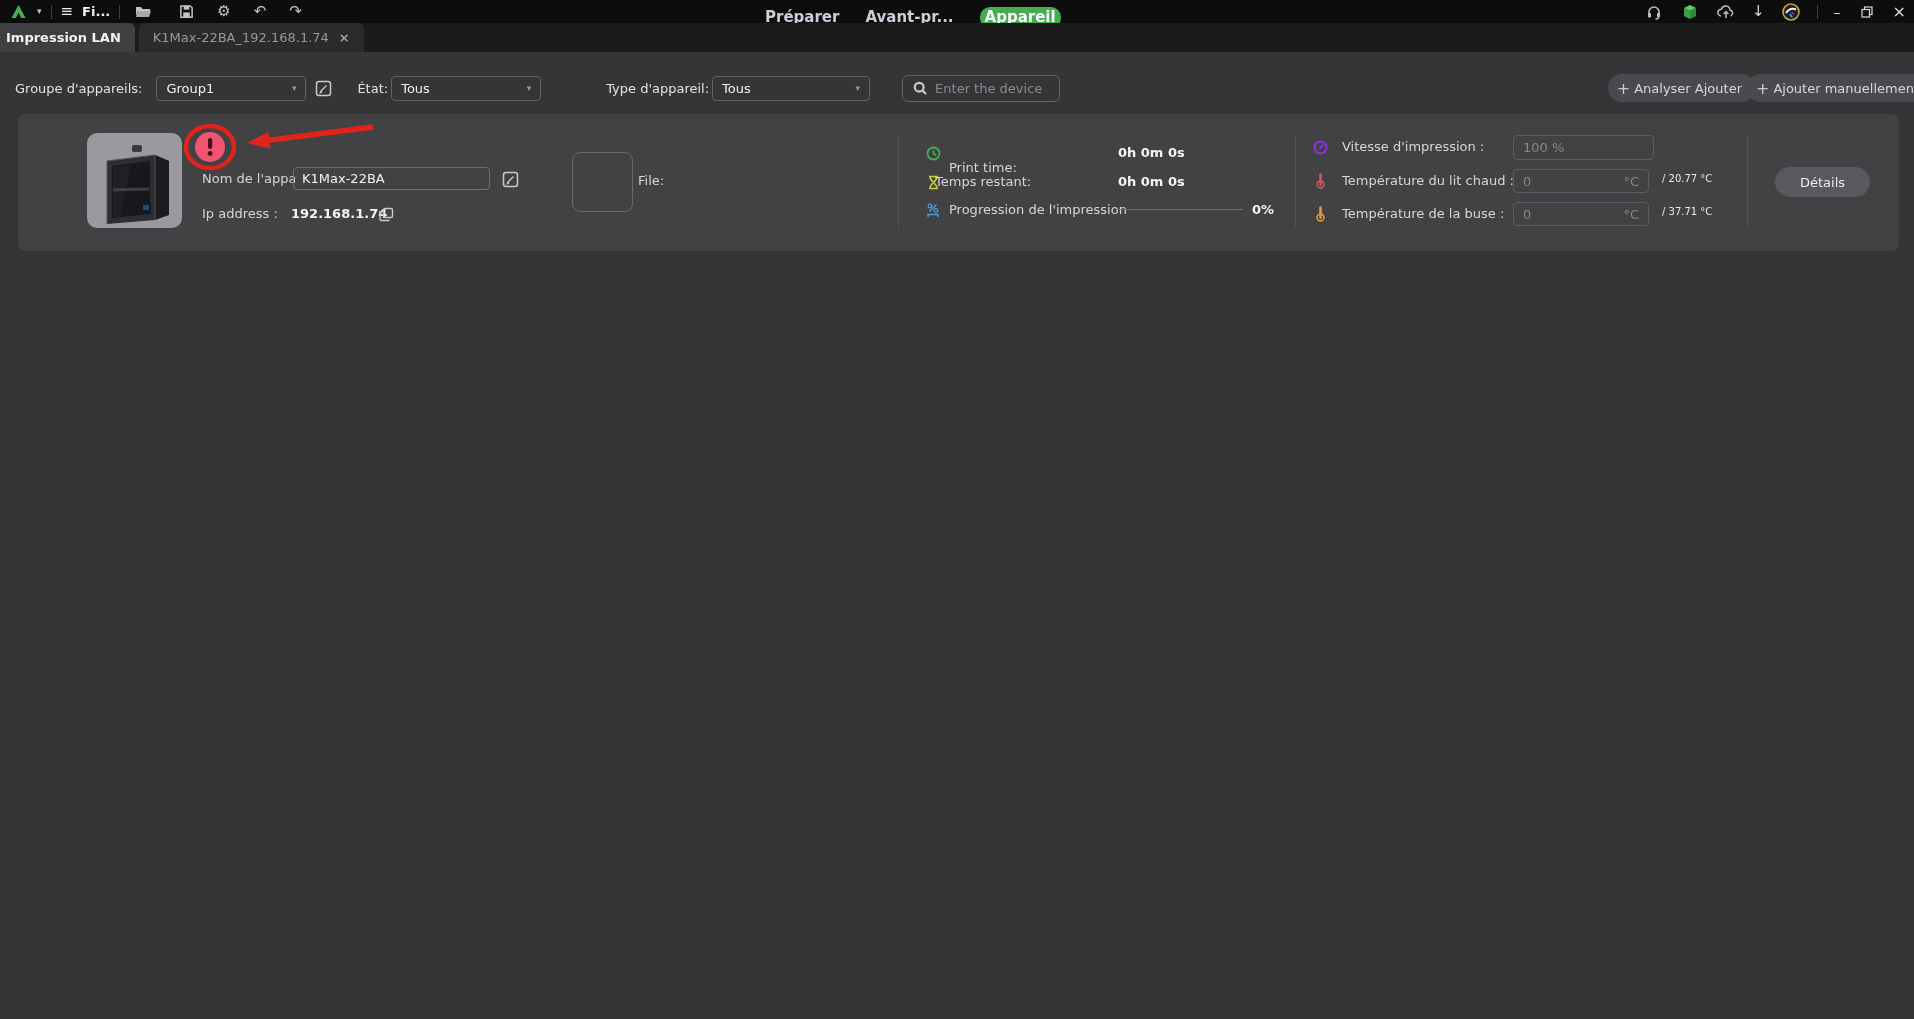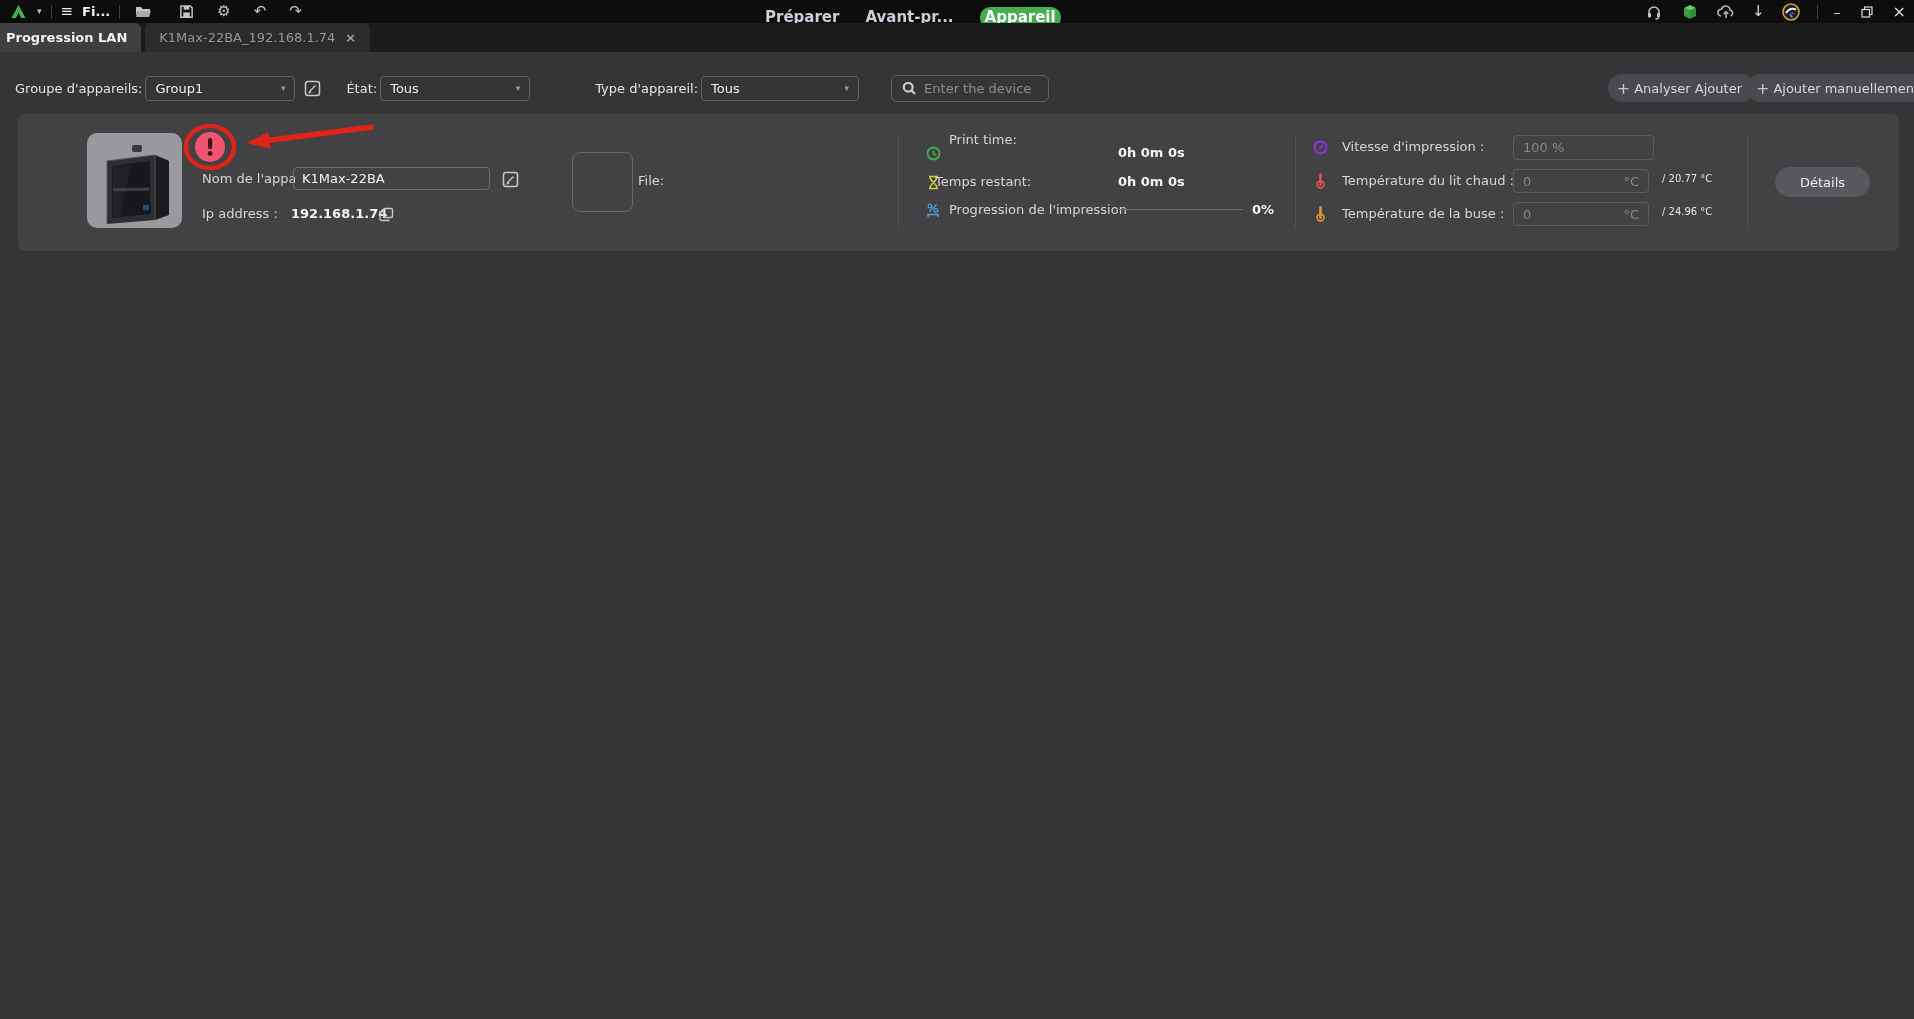--- a/index.html
+++ b/index.html
@@ -146,31 +146,31 @@
           <rect x="3.5" y="1" width="7.5" height="7.5" fill="none" stroke="#d9d9dc" stroke-width="1.2"></rect>
           <rect x="1" y="3.5" width="7.5" height="7.5" fill="#0d0d0d" stroke="#d9d9dc" stroke-width="1.2"></rect>
         </svg>
       </span>
       <span class="win-glyph" style="font-size:16px;">×</span>
     </div>
   </div>
 
   <div class="tabbar">
     <div class="tab active">
-      <span>Progression LAN</span>
+      <span>Impression LAN</span>
     </div>
     <div class="tab inactive">
       <span>K1Max-22BA_192.168.1.74</span>
       <span class="tab-close">×</span>
     </div>
   </div>
 
   <div class="filterbar">
     <span class="flabel">Groupe d'appareils:</span>
-    <div class="fselect" style="width:150px; margin-left:3px;">
+    <div class="fselect" style="width:150px; margin-left:14px;">
       <span>Group1</span>
       <span class="fchevron">▾</span>
     </div>
     <span class="tb-iconbtn" style="margin-left:7px;">
       <svg width="17" height="17" viewBox="0 0 17 17">
         <rect x="1.5" y="1.5" width="14" height="14" rx="2.5" fill="none" stroke="#c9c9cc" stroke-width="1.5"></rect>
         <path d="M6,11 L11.5,5.5 M6,11 l-0.6,1.6 1.6,-0.6" fill="none" stroke="#c9c9cc" stroke-width="1.4"></path>
       </svg>
     </span>
     <span class="flabel" style="margin-left:24px;">État:</span>
@@ -250,21 +250,21 @@
     <span class="abs clabel" style="left:620px; top:59px;">File:</span>
 
     <div class="abs vdiv" style="left:880px;"></div>
 
     <span class="abs tb-iconbtn" style="left:905px; top:29px;">
       <svg width="15" height="15" viewBox="0 0 15 15">
         <circle cx="7.5" cy="7.5" r="6" fill="none" stroke="#3fae4e" stroke-width="1.8"></circle>
         <path d="M7.5,4.2 V7.8 L10.2,9.2" fill="none" stroke="#3fae4e" stroke-width="1.6"></path>
       </svg>
     </span>
-    <span class="abs clabel" style="left:931px; top:18px;">Print time:</span>
+    <span class="abs clabel" style="left:931px; top:46px;">Print time:</span>
     <span class="abs cvalue" style="left:1100px; top:31px;">0h 0m 0s</span>
 
     <span class="abs tb-iconbtn" style="left:905px; top:58px;">
       <svg width="15" height="15" viewBox="0 0 15 15">
         <path d="M3,1.5 h9 M3,13.5 h9 M4,1.5 c0,6 7,6 7,12 M11,1.5 c0,6 -7,6 -7,12" fill="none" stroke="#c9cf3a" stroke-width="1.6"></path>
       </svg>
     </span>
     <span class="abs clabel" style="left:917px; top:60px;">Temps restant:</span>
     <span class="abs cvalue" style="left:1100px; top:60px;">0h 0m 0s</span>
 
@@ -313,20 +313,20 @@
         <path d="M6.5,1.5 V9" stroke="#e09a3c" stroke-width="2.6" stroke-linecap="round"></path>
         <circle cx="6.5" cy="11.5" r="3.4" fill="none" stroke="#e09a3c" stroke-width="1.6"></circle>
         <circle cx="6.5" cy="11.5" r="1.4" fill="#e09a3c"></circle>
       </svg>
     </span>
     <span class="abs clabel" style="left:1324px; top:92px;">Température de la buse :</span>
     <div class="abs num-input" style="left:1495px; top:88px; width:136px; height:24px;">
       <span>0</span>
       <span>°C</span>
     </div>
-    <span class="abs slashval" style="left:1644px; top:92px; font-weight:normal;">/ 24.96 °C</span>
+    <span class="abs slashval" style="left:1644px; top:92px; font-weight:normal;">/ 37.71 °C</span>
 
     <div class="abs vdiv" style="left:1729px;"></div>
 
     <button class="abs details-btn">Détails</button>
   </div>
 
 </div>
 
 </body></html>

